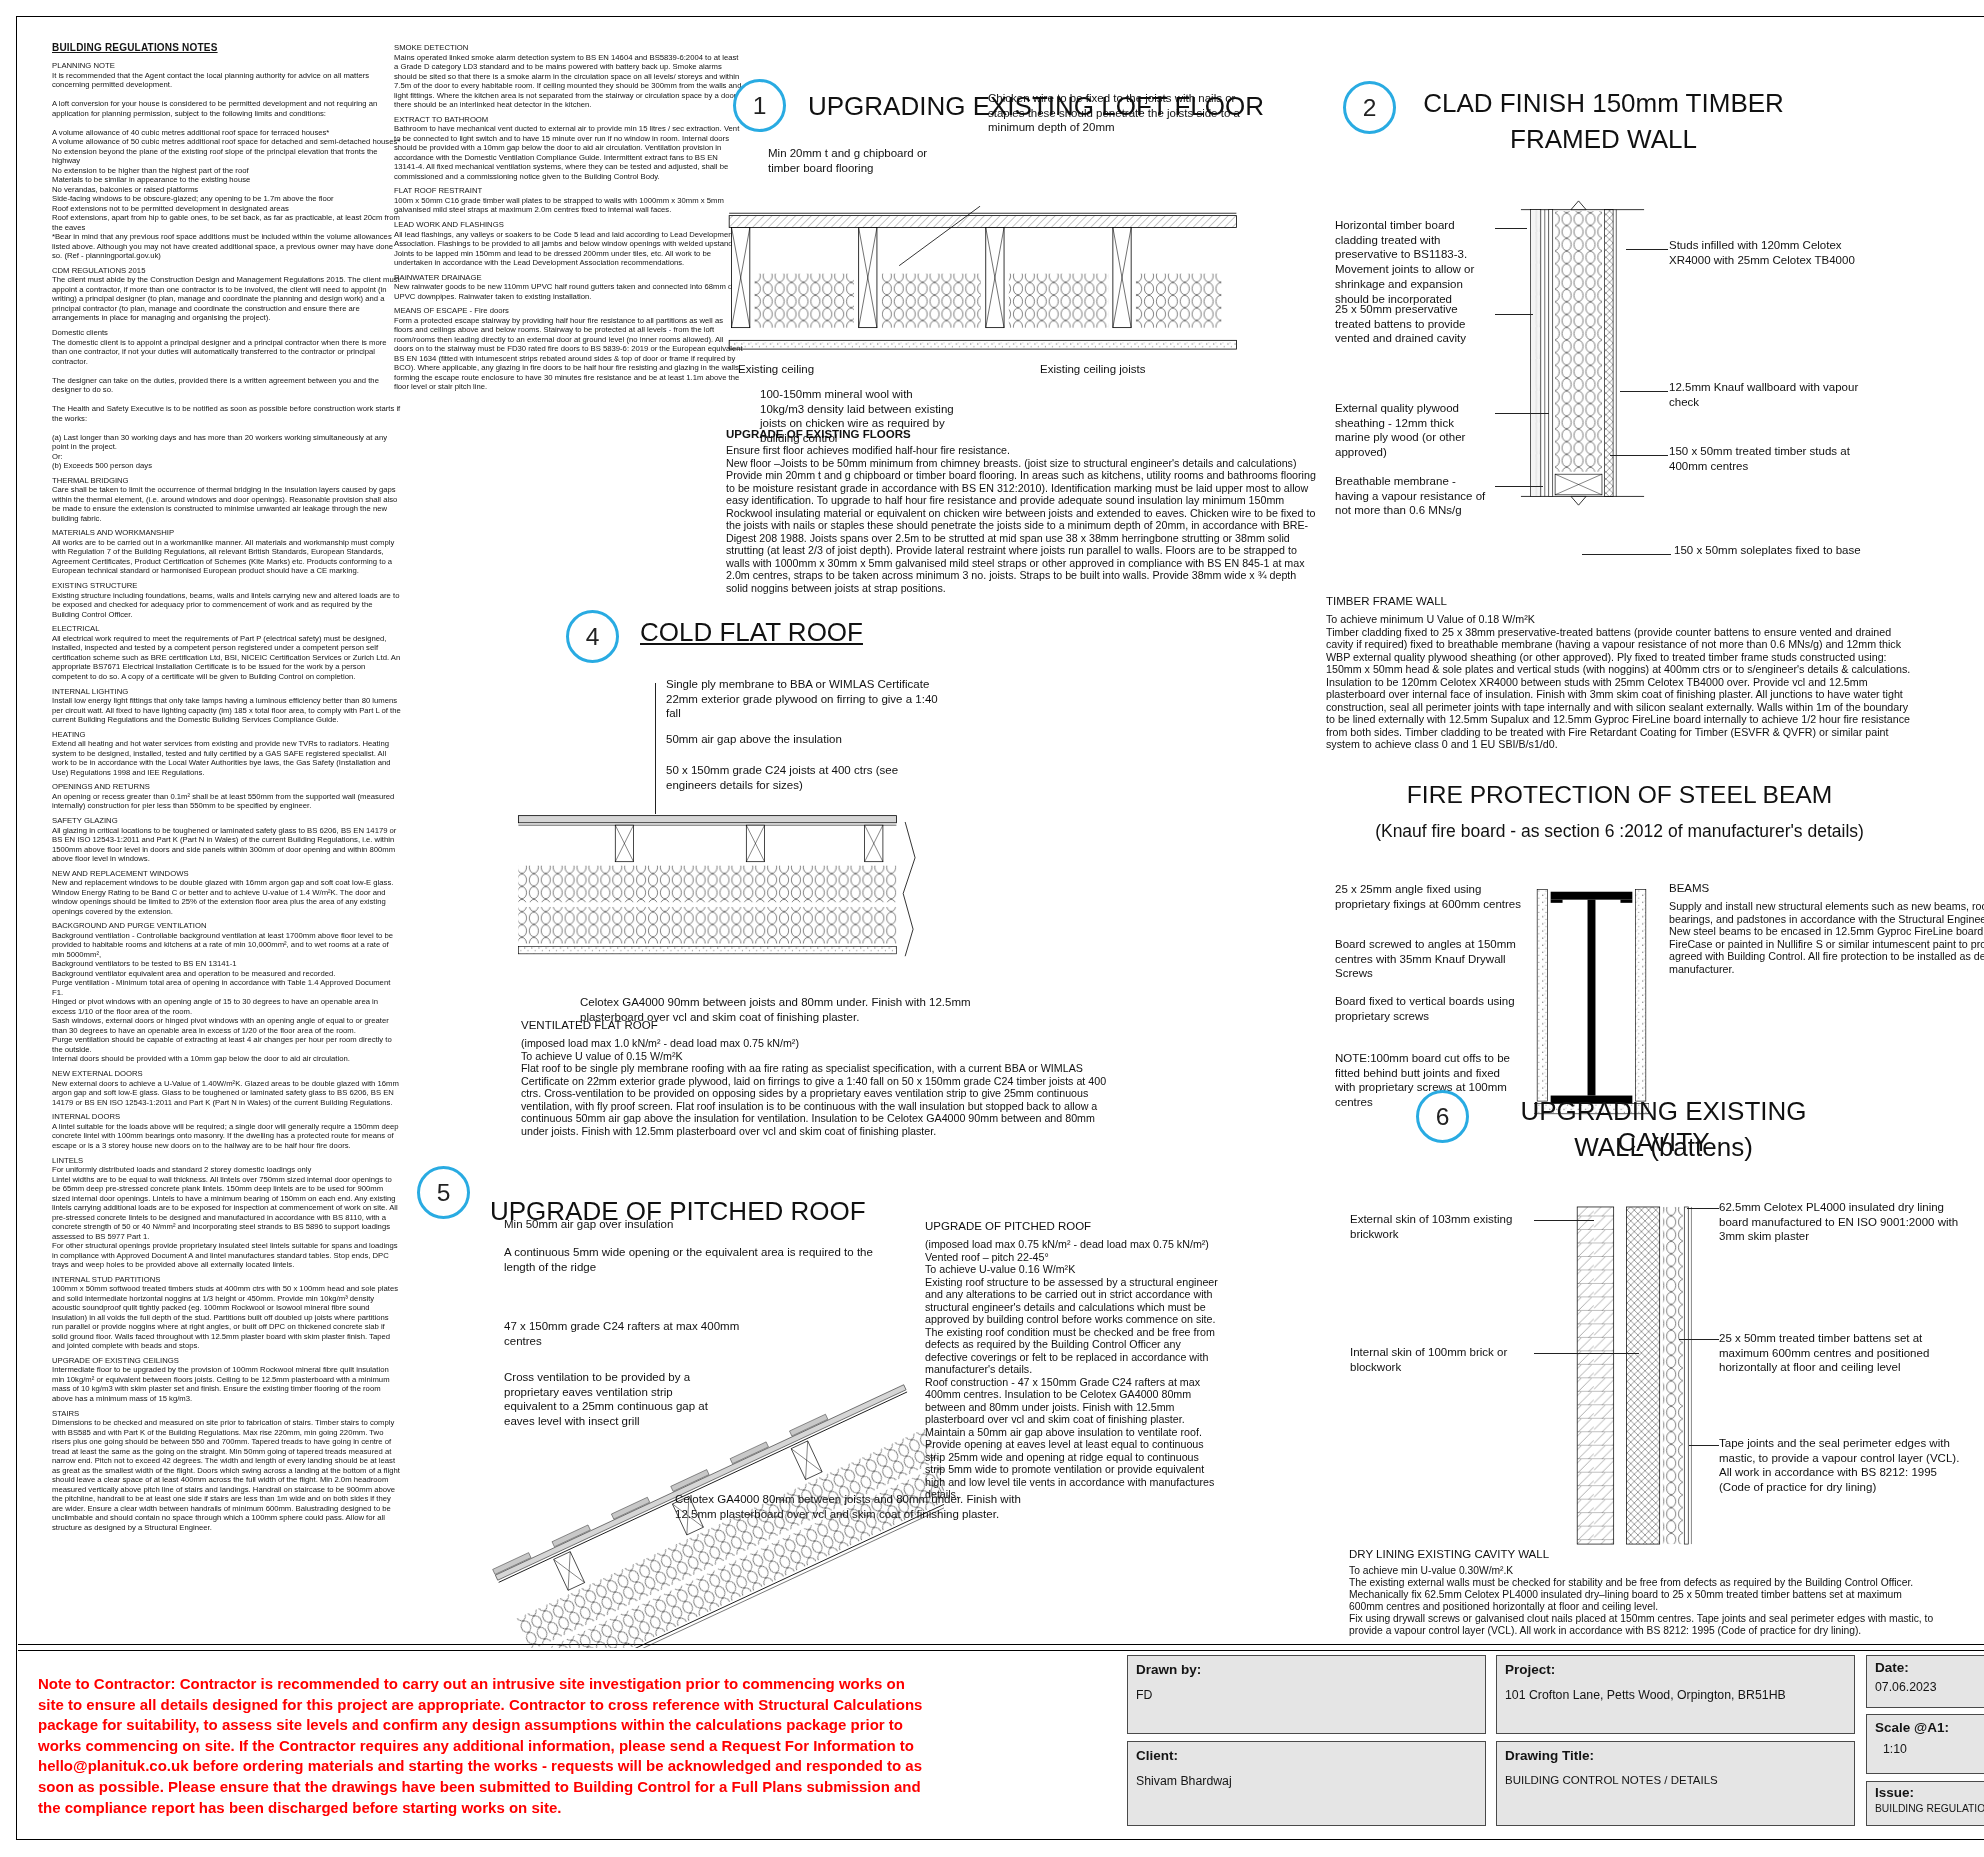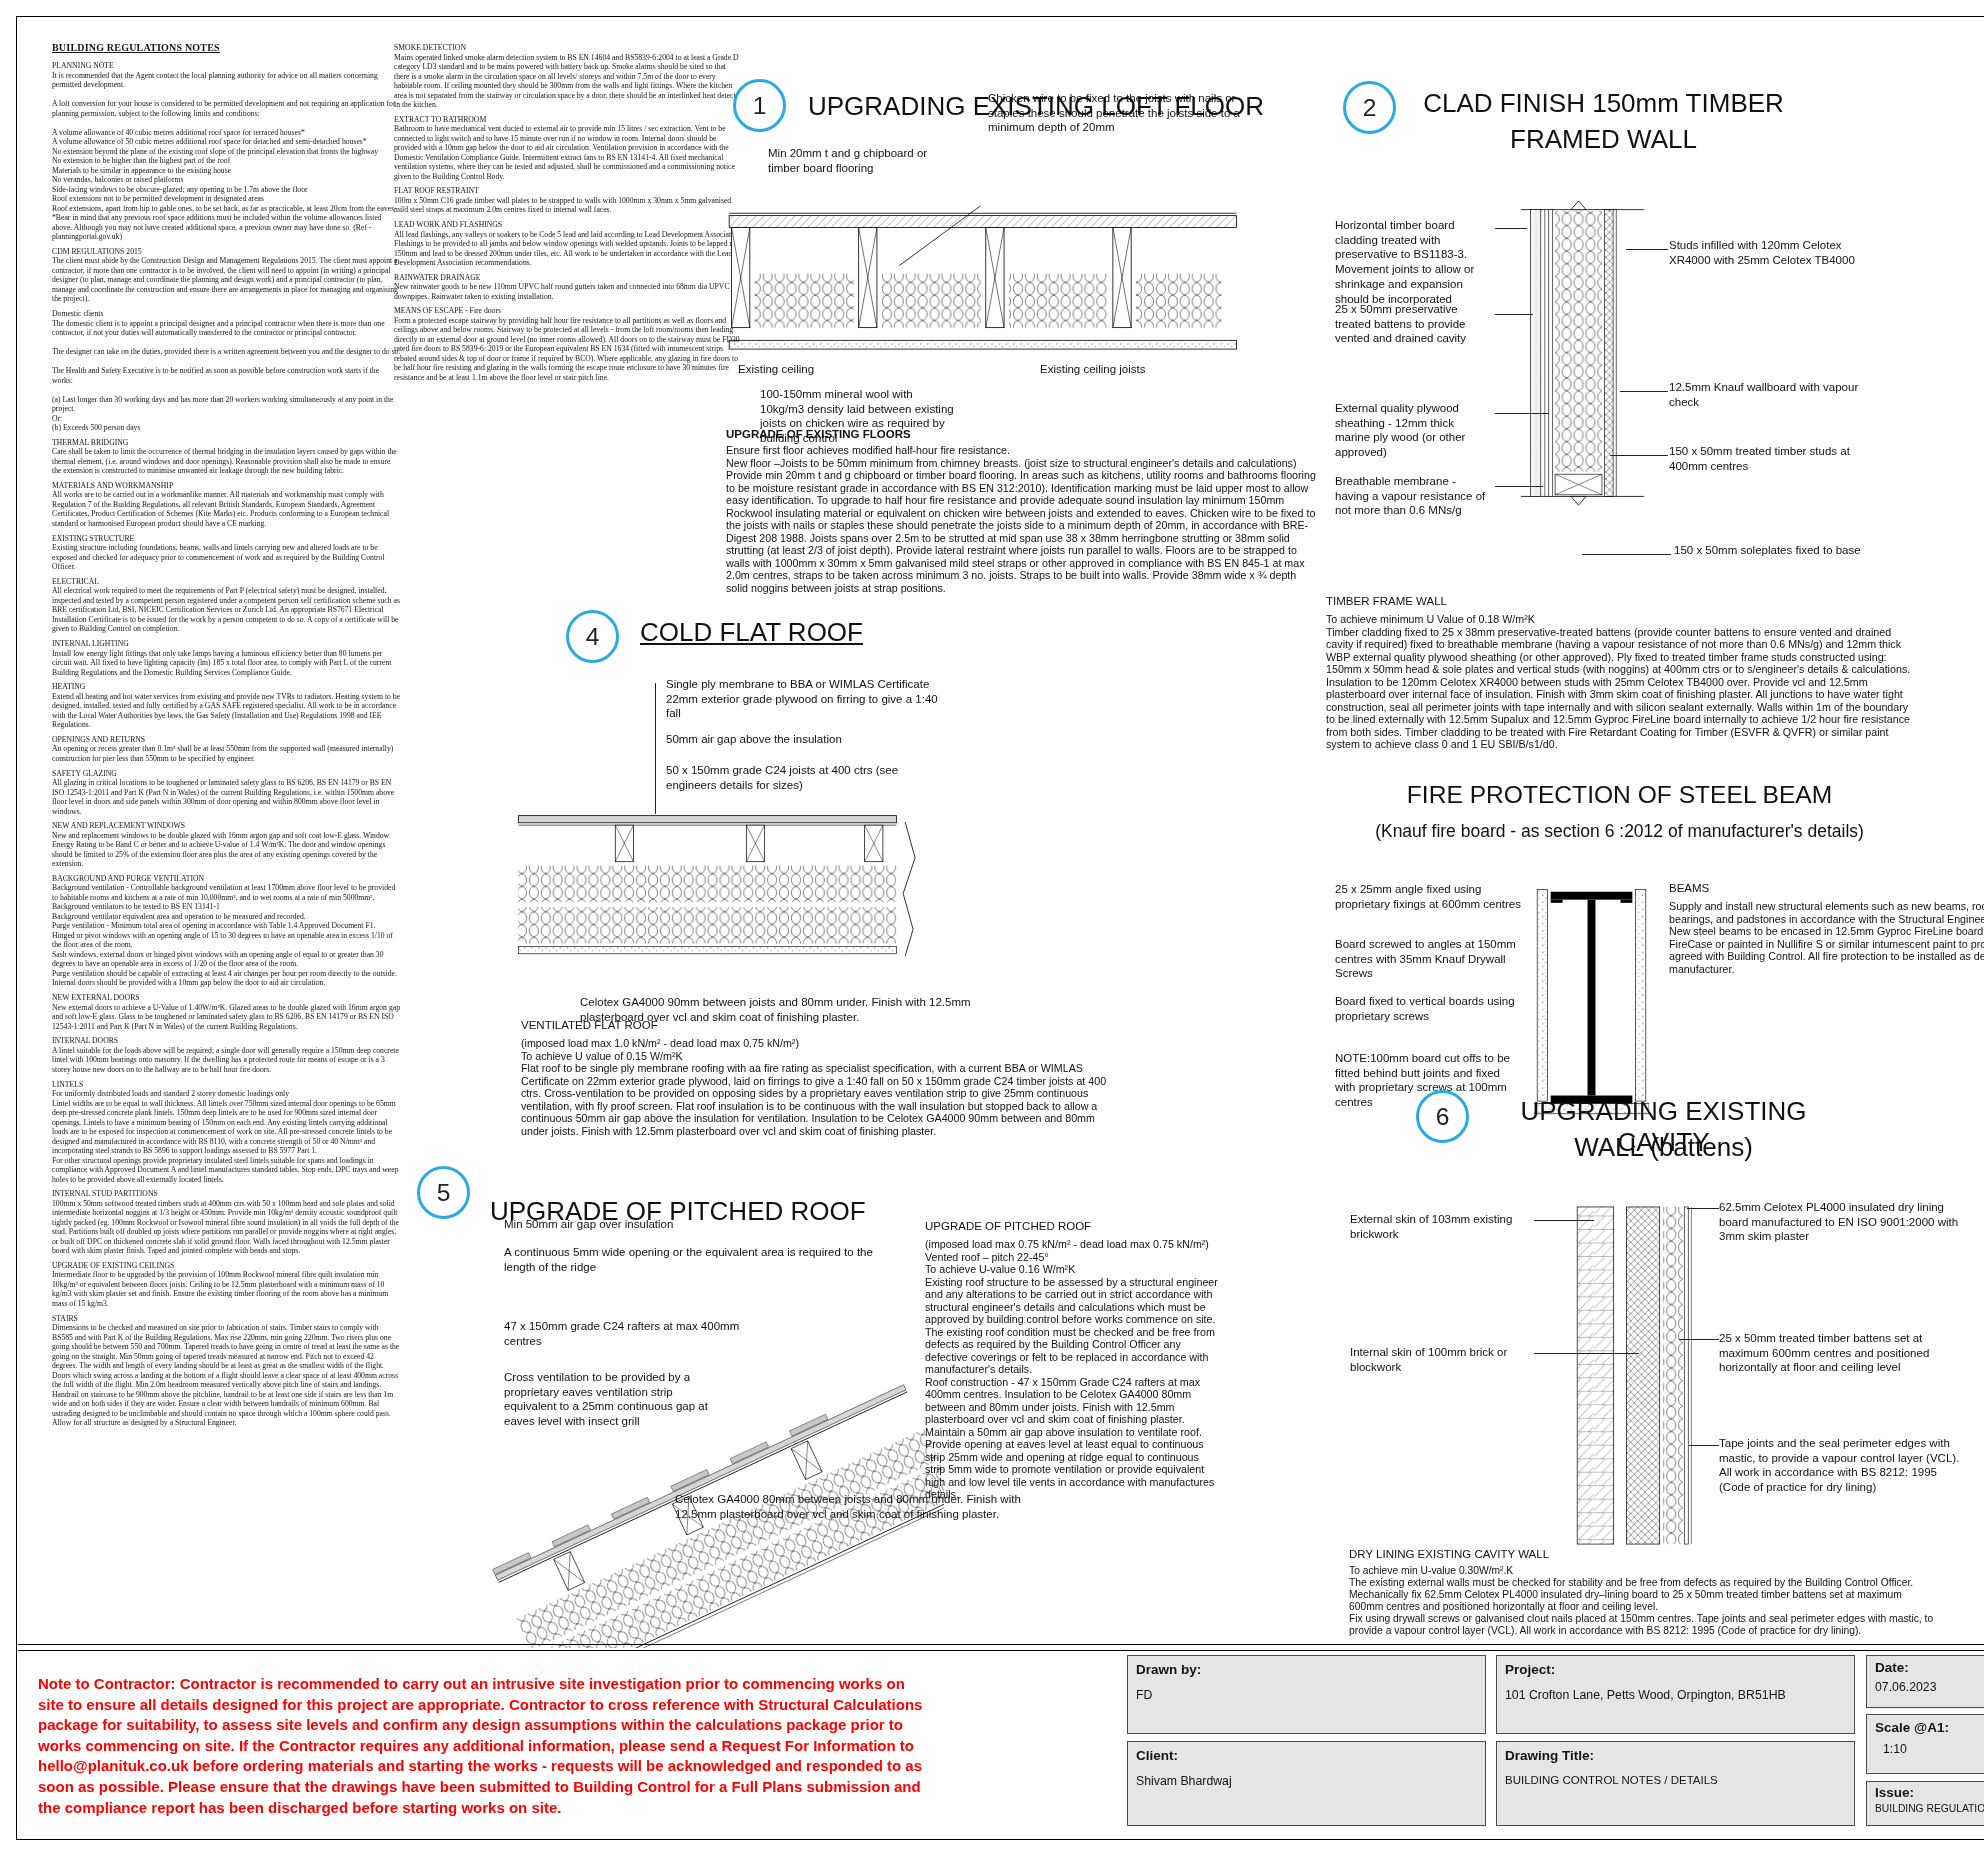--- a/index.html
+++ b/index.html
@@ -2,21 +2,21 @@
 <html style="font-size:6.4px"><head>
 <meta charset="utf-8">
 <style>
   html,body{margin:0;padding:0;background:#888;}
   .sheet{position:relative;width:2629px;height:1857px;background:#fff;
          font-family:"Liberation Sans",sans-serif;color:#141414;overflow:hidden;}
   .abs{position:absolute;}
   .frame{position:absolute;border:1.6px solid #000;}
   .line{position:absolute;background:#000;}
   
-  .notes{position:absolute;font-size:7.7px;line-height:9.5px;overflow:hidden;font-family:Liberation Serif, serif;}
+  .notes{position:absolute;font-size:7.7px;line-height:9.5px;overflow:hidden;}
   .notes-title{font-size:10px;font-weight:bold;text-decoration:underline;margin-bottom:8.7px;letter-spacing:0.2px;}
   .nsec{margin-bottom:5.2px;}
   .nh{white-space:pre-line;}
   .nb{white-space:pre-line;}
   
   .dcircle{position:absolute;width:47px;height:47px;border:3.2px solid #29ABE2;border-radius:50%;
            display:flex;align-items:center;justify-content:center;font-size:24.6px;color:#222;background:#fff;}
   .dtitle{position:absolute;font-size:26px;white-space:nowrap;color:#111;}
   .dtitle2{position:absolute;font-size:26px;text-align:center;color:#111;}
   

